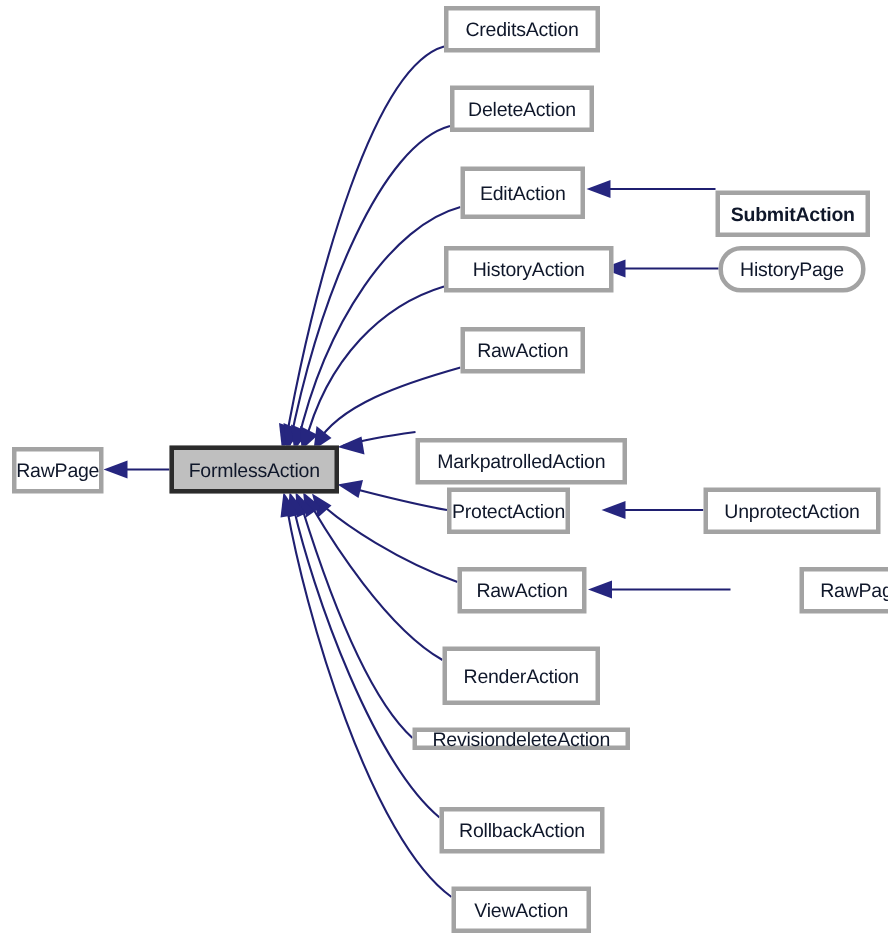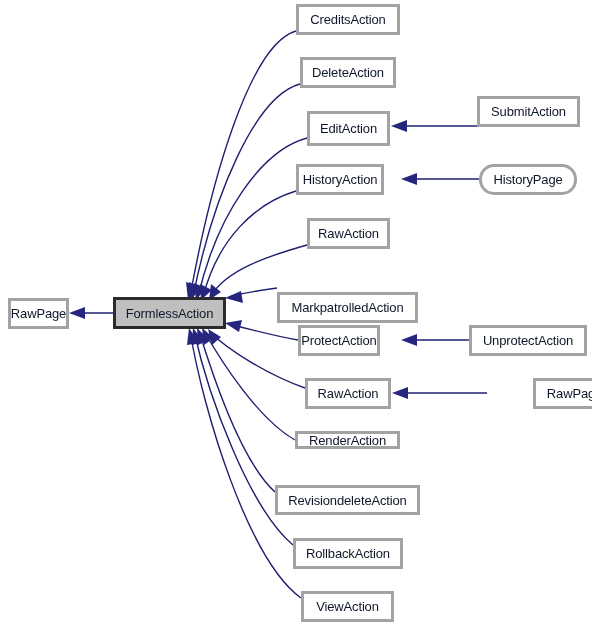--- a/index.html
+++ b/index.html
@@ -143,48 +143,48 @@
       </div>
       <div class="node" style="left: 296px; top: 4px; width: 104px; height: 31px;">
         <span class="node-label">CreditsAction</span>
       </div>
       <div class="node" style="left: 300px; top: 57px; width: 96px; height: 31px;">
         <span class="node-label">DeleteAction</span>
       </div>
       <div class="node" style="left: 307px; top: 111px; width: 83px; height: 35px;">
         <span class="node-label">EditAction</span>
       </div>
-      <div class="node" style="left: 296px; top: 164px; width: 88px; height: 31px;">
+      <div class="node" style="left: 296px; top: 164px; width: 113px; height: 31px;">
         <span class="node-label">HistoryAction</span>
       </div>
       <div class="node" style="left: 307px; top: 218px; width: 83px; height: 31px;">
         <span class="node-label">RawAction</span>
       </div>
       <div class="node" style="left: 277px; top: 272px; width: 141px; height: 31px; margin-top: 20px;">
         <span class="node-label">MarkpatrolledAction</span>
       </div>
       <div class="node" style="left: 298px; top: 325px; width: 82px; height: 31px;">
         <span class="node-label">ProtectAction</span>
       </div>
       <div class="node" style="left: 305px; top: 378px; width: 86px; height: 31px;">
         <span class="node-label">RawAction</span>
       </div>
-      <div class="node" style="left: 295px; top: 431px; width: 105px; height: 18px;">
+      <div class="node" style="left: 295px; top: 431px; width: 105px; height: 39px;">
         <span class="node-label">RenderAction</span>
       </div>
-      <div class="node" style="left: 275px; top: 485px; width: 145px; height: 30px;">
+      <div class="node" style="left: 275px; top: 485px; width: 145px; height: 15px;">
         <span class="node-label">RevisiondeleteAction</span>
       </div>
       <div class="node" style="left: 293px; top: 538px; width: 110px; height: 31px;">
         <span class="node-label">RollbackAction</span>
       </div>
       <div class="node" style="left: 301px; top: 591px; width: 93px; height: 31px;">
         <span class="node-label">ViewAction</span>
       </div>
-      <div class="node" style="left: 477px; top: 96px; width: 103px; height: 31px;">
+      <div class="node" style="left: 477px; top: 127px; width: 103px; height: 31px; font-weight: bold;">
         <span class="node-label">SubmitAction</span>
       </div>
       <div class="node" style="left: 479px; top: 164px; width: 98px; height: 31px; border-radius: 15px;">
         <span class="node-label">HistoryPage</span>
       </div>
       <div class="node" style="left: 469px; top: 325px; width: 118px; height: 31px;">
         <span class="node-label">UnprotectAction</span>
       </div>
       <div class="node" style="left: 487px; top: 378px; width: 83px; height: 31px; margin-left: 46px;">
         <span class="node-label">RawPage</span>

